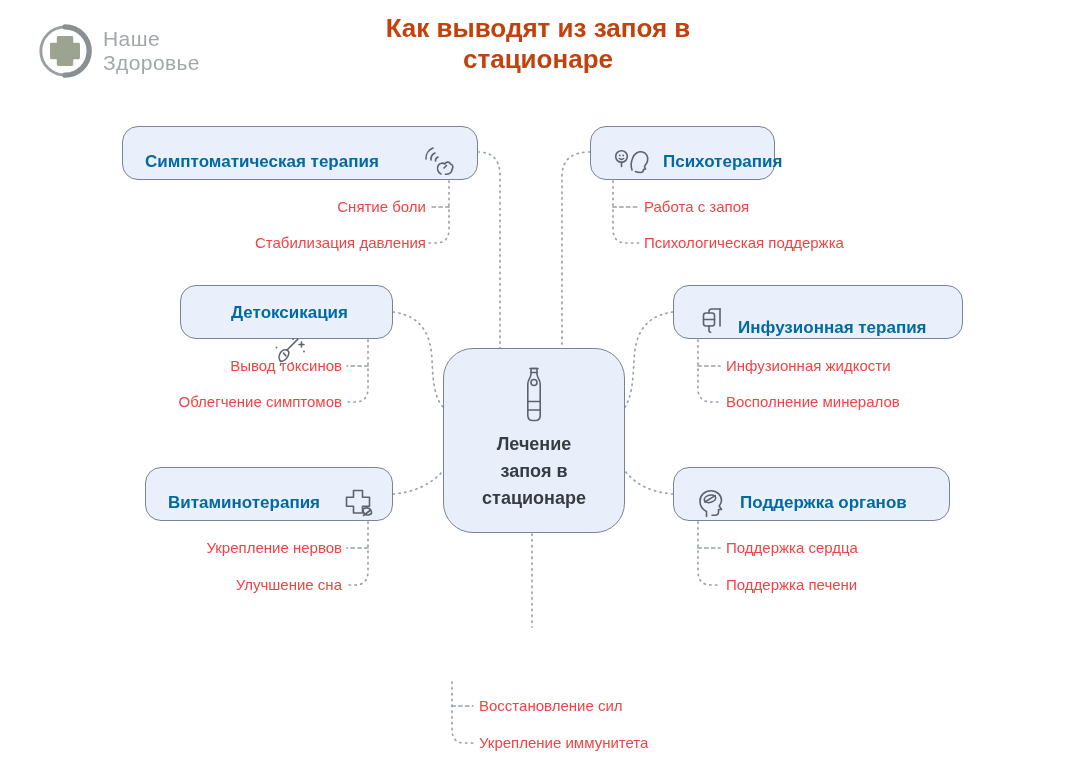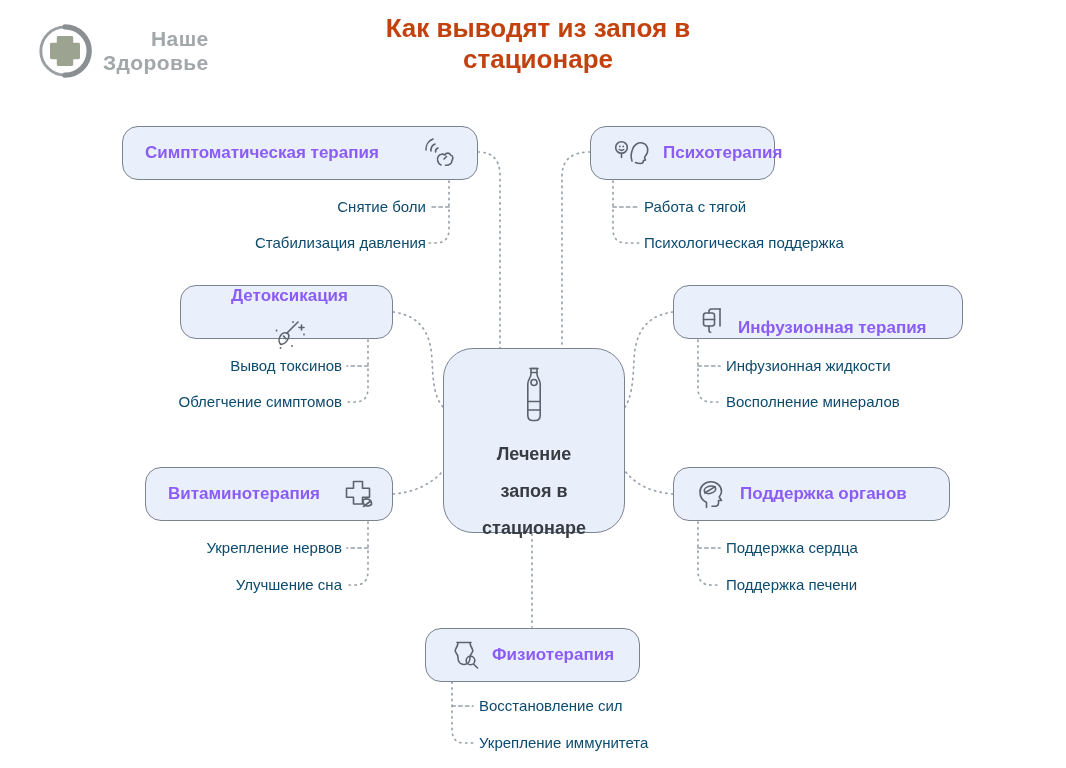--- a/index.html
+++ b/index.html
@@ -6,53 +6,53 @@
   #canvas{position:relative;width:1066px;height:768px;background:#ffffff;overflow:hidden;
           font-family:"Liberation Sans",sans-serif;}
   svg{display:block;}
   
   #connectors{position:absolute;left:0;top:0;width:1066px;height:768px;}
   #connectors path{fill:none;stroke:#98a0aa;stroke-width:1.7;stroke-linecap:round;}
   .dot{stroke-dasharray:1.2 4.6;}
   .dash{stroke-dasharray:3.2 3.6;}
   
   .logo{position:absolute;left:36px;top:22px;display:flex;align-items:center;gap:9px;}
-  .logo-text{color:#a2a7aa;font-size:21px;line-height:24px;letter-spacing:.4px;font-weight:700;text-align:right;}
+  .logo-text{color:#a2a7aa;font-size:21px;line-height:24px;letter-spacing:.4px;font-weight:400;}
   .logo-text span{display:block;}
   
   .title{position:absolute;left:333px;top:13px;width:410px;text-align:center;
          font-weight:bold;font-size:26px;line-height:31px;color:#c2410c;}
   .title span{display:block;}
   
   .node{position:absolute;height:54px;box-sizing:border-box;display:flex;align-items:center;
         background:#eaf0fb;border:1.6px solid #7a8390;border-radius:16px;
-        font-weight:bold;font-size:17px;color:#8b5cf6;padding:0 16px 0 22px;gap:12px;}
+        font-weight:bold;font-size:17px;color:#0369a1;padding:17px 16px 0 22px;gap:12px;}
   .node.icon-right{justify-content:space-between;}
   .node .nlabel{white-space:nowrap;}
   .nicon{flex:0 0 auto;}
   .nicon path,.nicon circle,.nicon rect,.nicon ellipse{fill:none;stroke:#5c636d;stroke-width:1.6;
         stroke-linecap:round;stroke-linejoin:round;}
   .nicon .fdot{fill:#5c636d;stroke:none;}
   #node-symptomatic{left:122px;top:126px;width:356px;}
   #node-psychotherapy{left:590px;top:126px;width:185px;}
   #node-detox{left:180px;top:285px;width:213px;flex-direction:column;}
   #node-infusion{left:673px;top:285px;width:290px;align-items:flex-end;}
   #node-vitamin{left:145px;top:467px;width:248px;}
   #node-organs{left:673px;top:467px;width:277px;}
   #node-physio{left:425px;top:628px;width:215px;}
   
   .central{position:absolute;left:443px;top:348px;width:182px;height:185px;box-sizing:border-box;
            background:#e9effa;border:1.6px solid #7a8390;border-radius:30px;
            display:flex;flex-direction:column;align-items:center;}
   .central .clabel{margin-top:7px;text-align:center;font-weight:bold;font-size:18px;
            line-height:27px;color:#373c43;}
-  .central .clabel span{display:block;margin-top:10px;}
+  .central .clabel span{display:block;}
   .central .nicon{margin-top:17px;}
   
-  .sub{position:absolute;font-size:15px;line-height:18px;color:#0c4a6e;white-space:nowrap;}
+  .sub{position:absolute;font-size:15px;line-height:18px;color:#ef4444;white-space:nowrap;}
   #su0a{right:640px;top:198px;} #su0b{right:640px;top:234px;}
   #su1a{left:644px;top:198px;}  #su1b{left:644px;top:234px;}
   #su2a{right:724px;top:357px;} #su2b{right:724px;top:393px;}
   #su3a{left:726px;top:357px;}  #su3b{left:726px;top:393px;}
   #su4a{right:724px;top:539px;} #su4b{right:724px;top:576px;}
   #su5a{left:726px;top:539px;}  #su5b{left:726px;top:576px;}
   #su6a{left:479px;top:697px;}  #su6b{left:479px;top:734px;}
 </style>
 </head>
 <body>
@@ -161,49 +161,40 @@
 
   <div class="node" id="node-organs">
     <svg class="nicon" width="32" height="30" viewBox="0 0 32 30">
       <path d="M10.5,28.5 V23.5 C6.5,21.5 4,17.5 4,13 C4,7 9,2.8 15,2.8 C21,2.8 25.5,7 25.5,12.5 C25.5,14.8 24.5,16.3 23.2,18 L25.5,21.5 H22.5 V24 C22.5,26 21,27.2 19,27.2 H16"></path>
       <ellipse cx="14" cy="10.8" rx="5.8" ry="3.6" transform="rotate(-14 14 10.8)"></ellipse>
       <path d="M8.8,14 L19.2,7.6"></path>
     </svg>
     <span class="nlabel">Поддержка органов</span>
   </div>
 
-  <div class="node" id="node-physio">
-    <svg class="nicon" width="32" height="32" viewBox="0 0 32 32">
-      <path d="M9,3.5 H23"></path>
-      <path d="M10,3.5 C10,6 9,8 7.8,9.8 C7,11 7,12.5 8,13.7 C9.3,15.2 10,16.5 10,18.5 C10,22.8 12.6,25.5 16,25.5 C19.4,25.5 22,22.8 22,18.5 C22,16.5 22.7,15.2 24,13.7 C25,12.5 25,11 24.2,9.8 C23,8 22,6 22,3.5"></path>
-      <circle cx="22.5" cy="21.5" r="4.3"></circle>
-      <path d="M25.5,25 L29.5,29"></path>
-    </svg>
-    <span class="nlabel">Физиотерапия</span>
-  </div>
 
   <div class="central">
     <svg class="nicon" width="30" height="58" viewBox="0 0 30 58">
       <path d="M12,2.5 V8 C12,12 8.8,13.5 8.8,18 V49 C8.8,52.5 10.3,54.5 13.5,54.5 H16.5 C19.7,54.5 21.2,52.5 21.2,49 V18 C21.2,13.5 18,12 18,8 V2.5 Z"></path>
       <path d="M11,2.5 H19"></path>
       <path d="M12,6.5 H18"></path>
       <circle cx="15" cy="16.5" r="3"></circle>
       <path d="M8.8,35.5 H21.2"></path>
       <path d="M8.8,44 H21.2"></path>
     </svg>
     <div class="clabel">
       <span>Лечение</span>
       <span>запоя в</span>
       <span>стационаре</span>
     </div>
   </div>
 
   <span class="sub" id="su0a">Снятие боли</span>
   <span class="sub" id="su0b">Стабилизация давления</span>
-  <span class="sub" id="su1a">Работа с тягой</span>
+  <span class="sub" id="su1a">Работа с запоя</span>
   <span class="sub" id="su1b">Психологическая поддержка</span>
   <span class="sub" id="su2a">Вывод токсинов</span>
   <span class="sub" id="su2b">Облегчение симптомов</span>
   <span class="sub" id="su3a">Инфузионная жидкости</span>
   <span class="sub" id="su3b">Восполнение минералов</span>
   <span class="sub" id="su4a">Укрепление нервов</span>
   <span class="sub" id="su4b">Улучшение сна</span>
   <span class="sub" id="su5a">Поддержка сердца</span>
   <span class="sub" id="su5b">Поддержка печени</span>
   <span class="sub" id="su6a">Восстановление сил</span>

